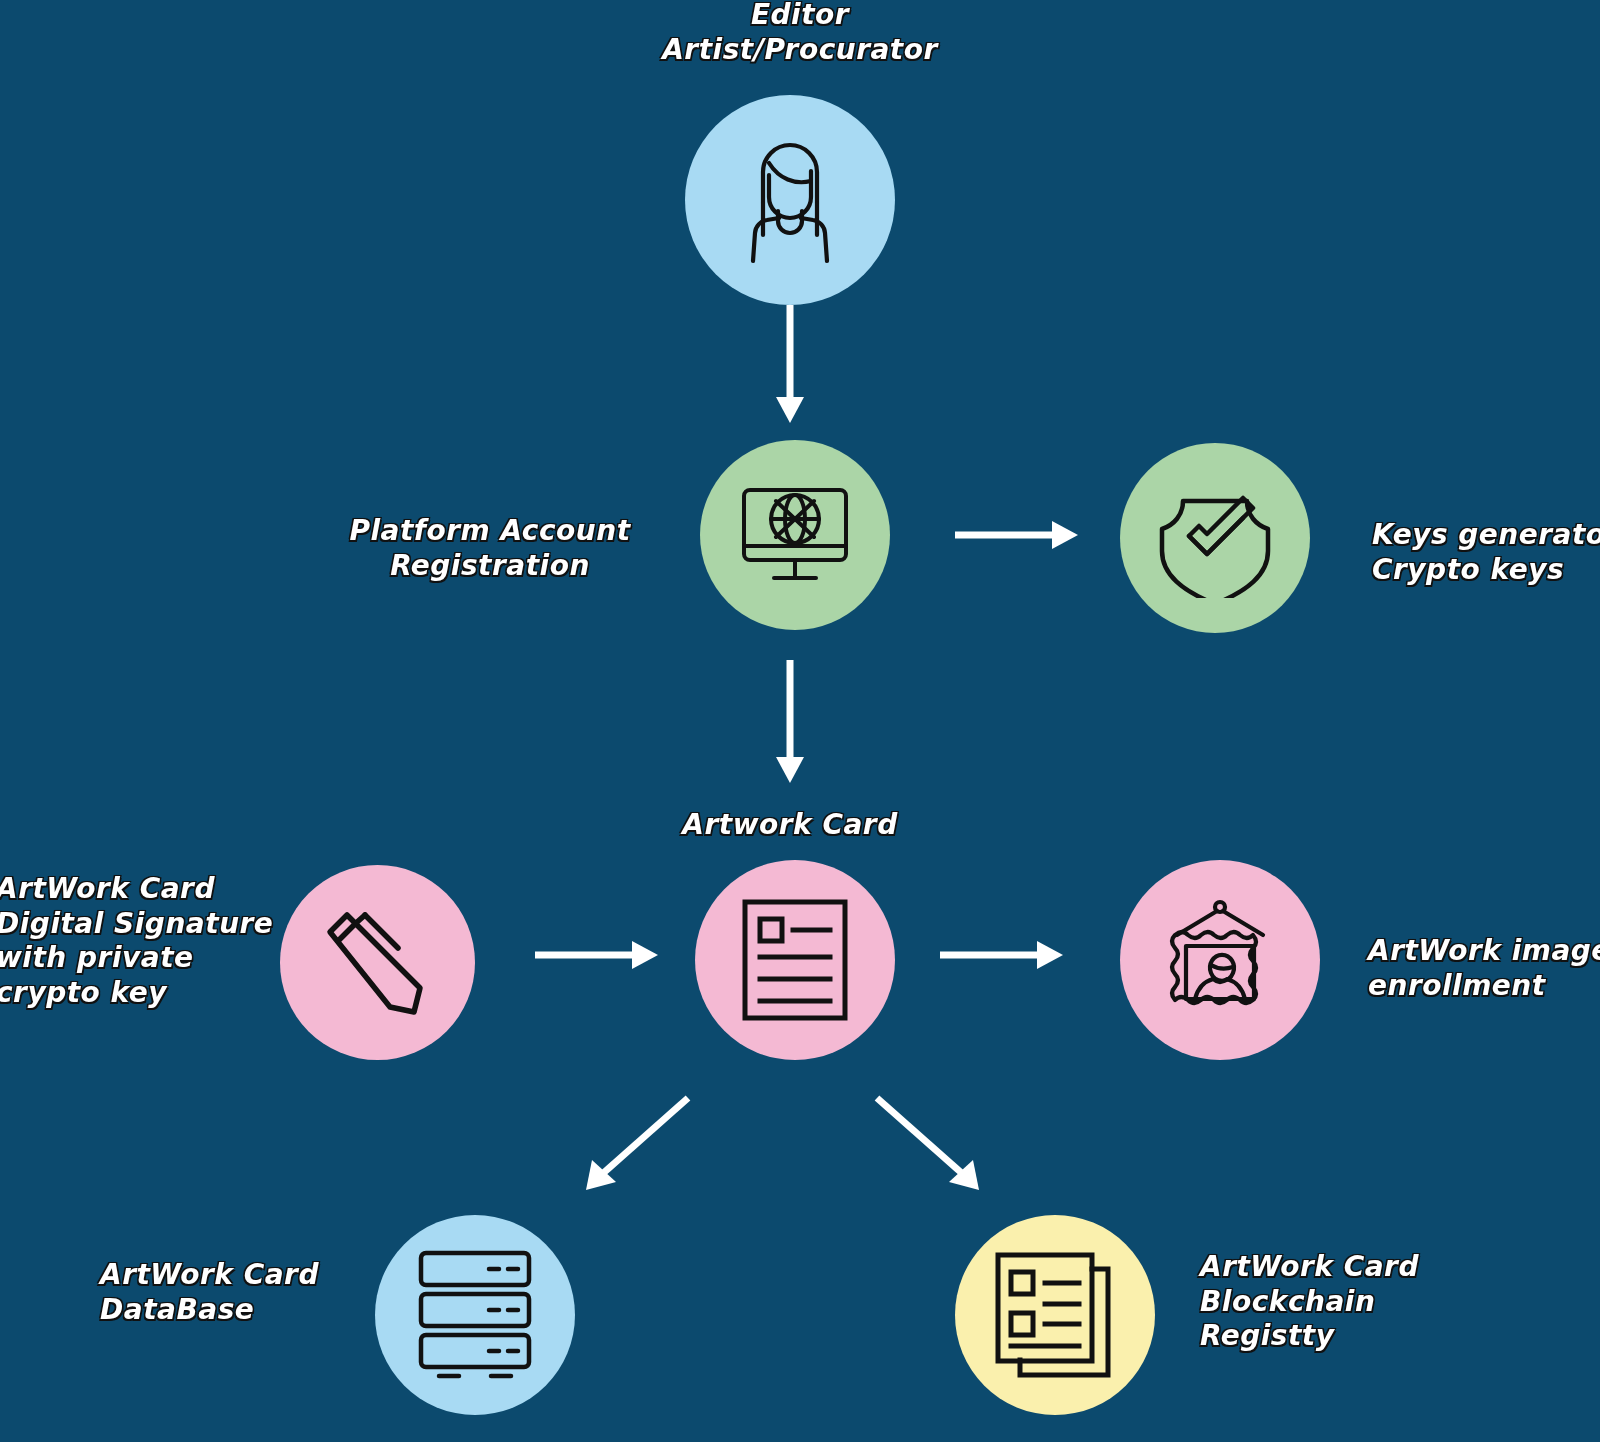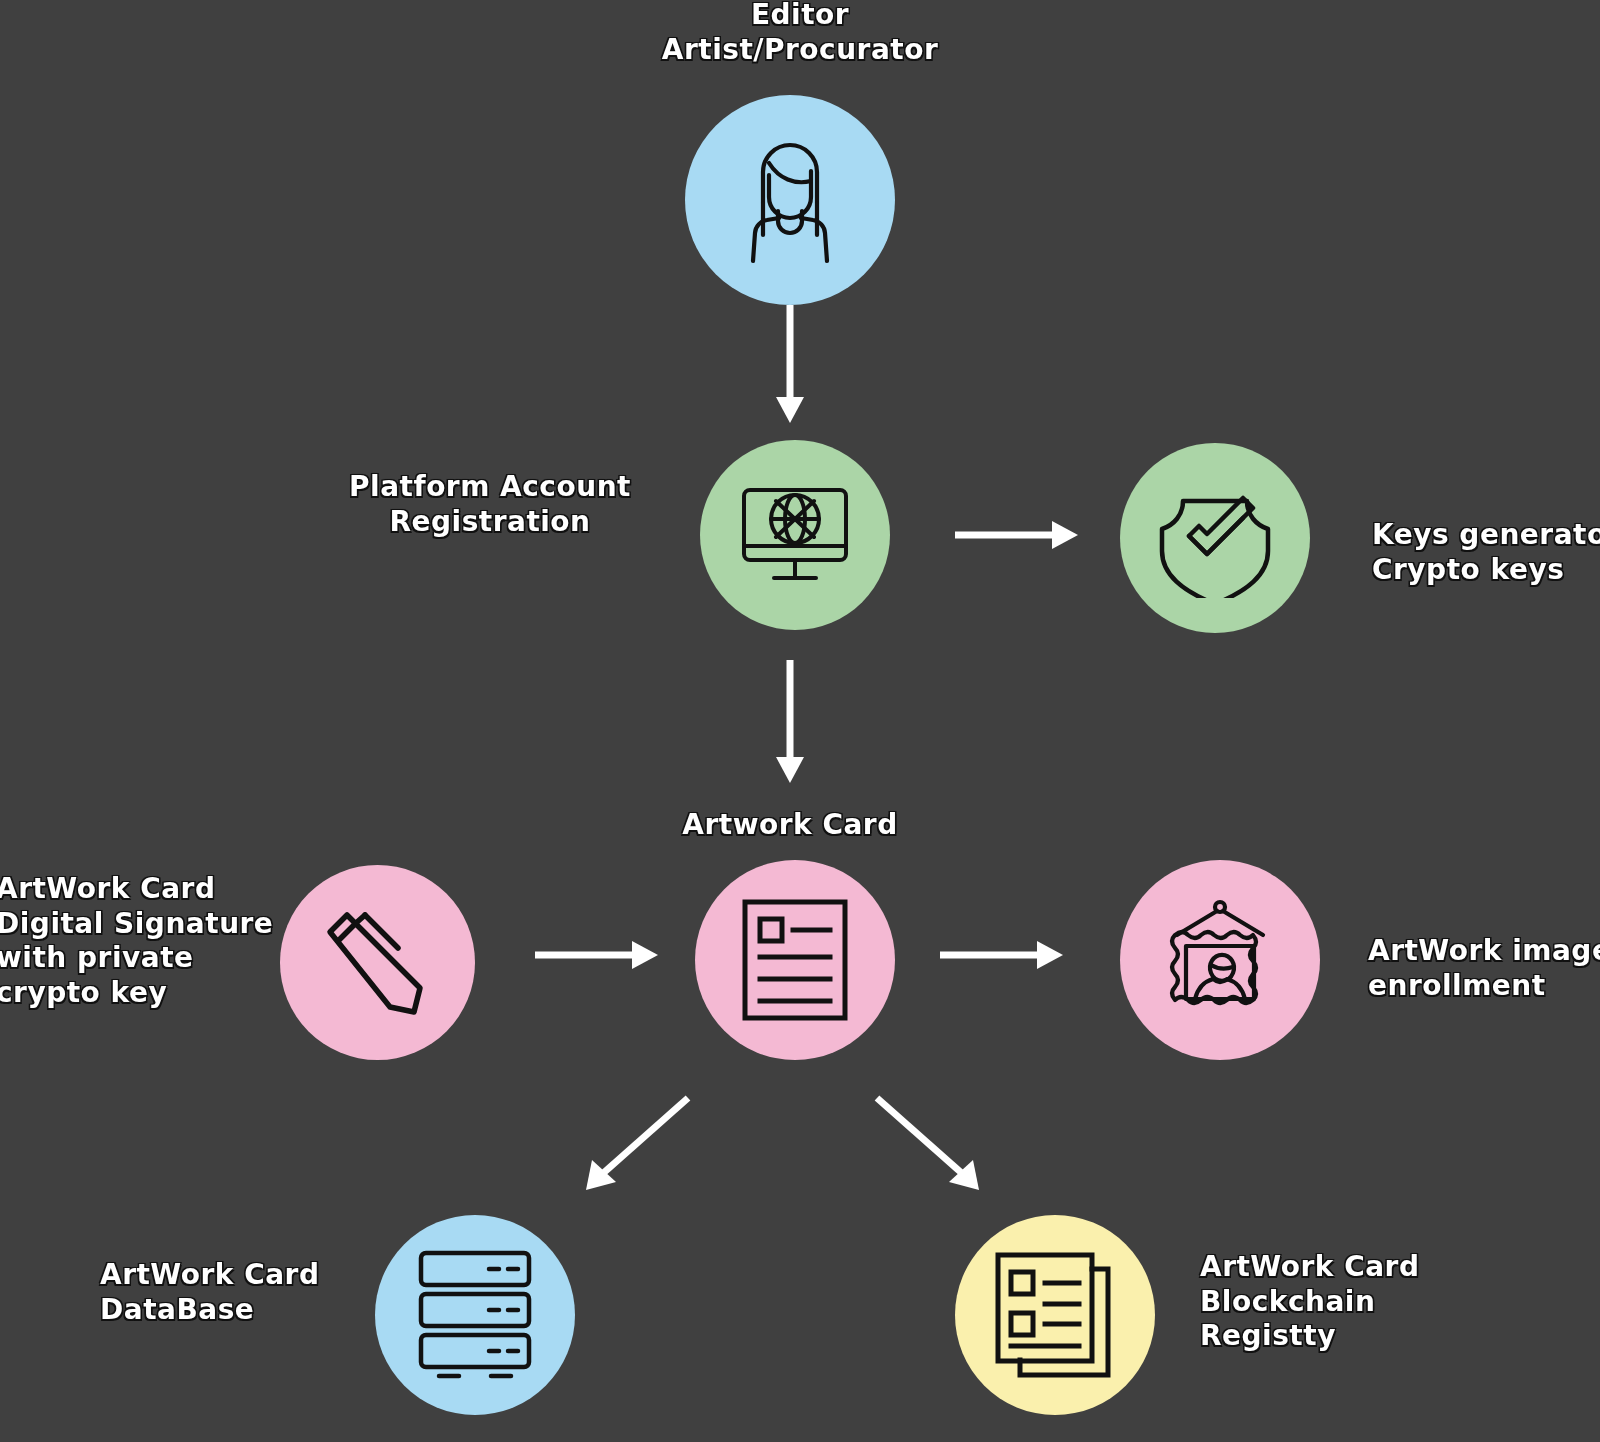--- a/index.html
+++ b/index.html
@@ -4,23 +4,24 @@
 <style>
   html, body {
     margin: 0;
     padding: 0;
     background: #000000;
   }
   #stage {
     position: relative;
     width: 1600px;
     height: 1442px;
-    background: #404040;
+    background: #0c4a6e;
     overflow: hidden;
     font-family: "DejaVu Sans", sans-serif;
+    font-style: italic;
   }
   .node {
     position: absolute;
     border-radius: 50%;
     display: flex;
     align-items: center;
     justify-content: center;
   }
   .node svg { display: block; }
   .label {
@@ -42,21 +43,21 @@
   .arrow { position: absolute; }
 </style>
 </head>
 <body>
 
 <div id="stage">
 
   <div class="label center" style="left:540px; top:-2px; width:520px;">Editor
 Artist/Procurator</div>
 
-  <div class="label center" style="left:330px; top:470px; width:320px;">Platform Account
+  <div class="label center" style="left:330px; top:514px; width:320px;">Platform Account
 Registration</div>
 
   <div class="label left" style="left:1372px; top:518px; width:300px;">Keys generator
 Crypto keys</div>
 
   <div class="label left" style="left:-4px; top:872px; width:300px;">ArtWork Card
 Digital Signature
 with private
 crypto key</div>
 

